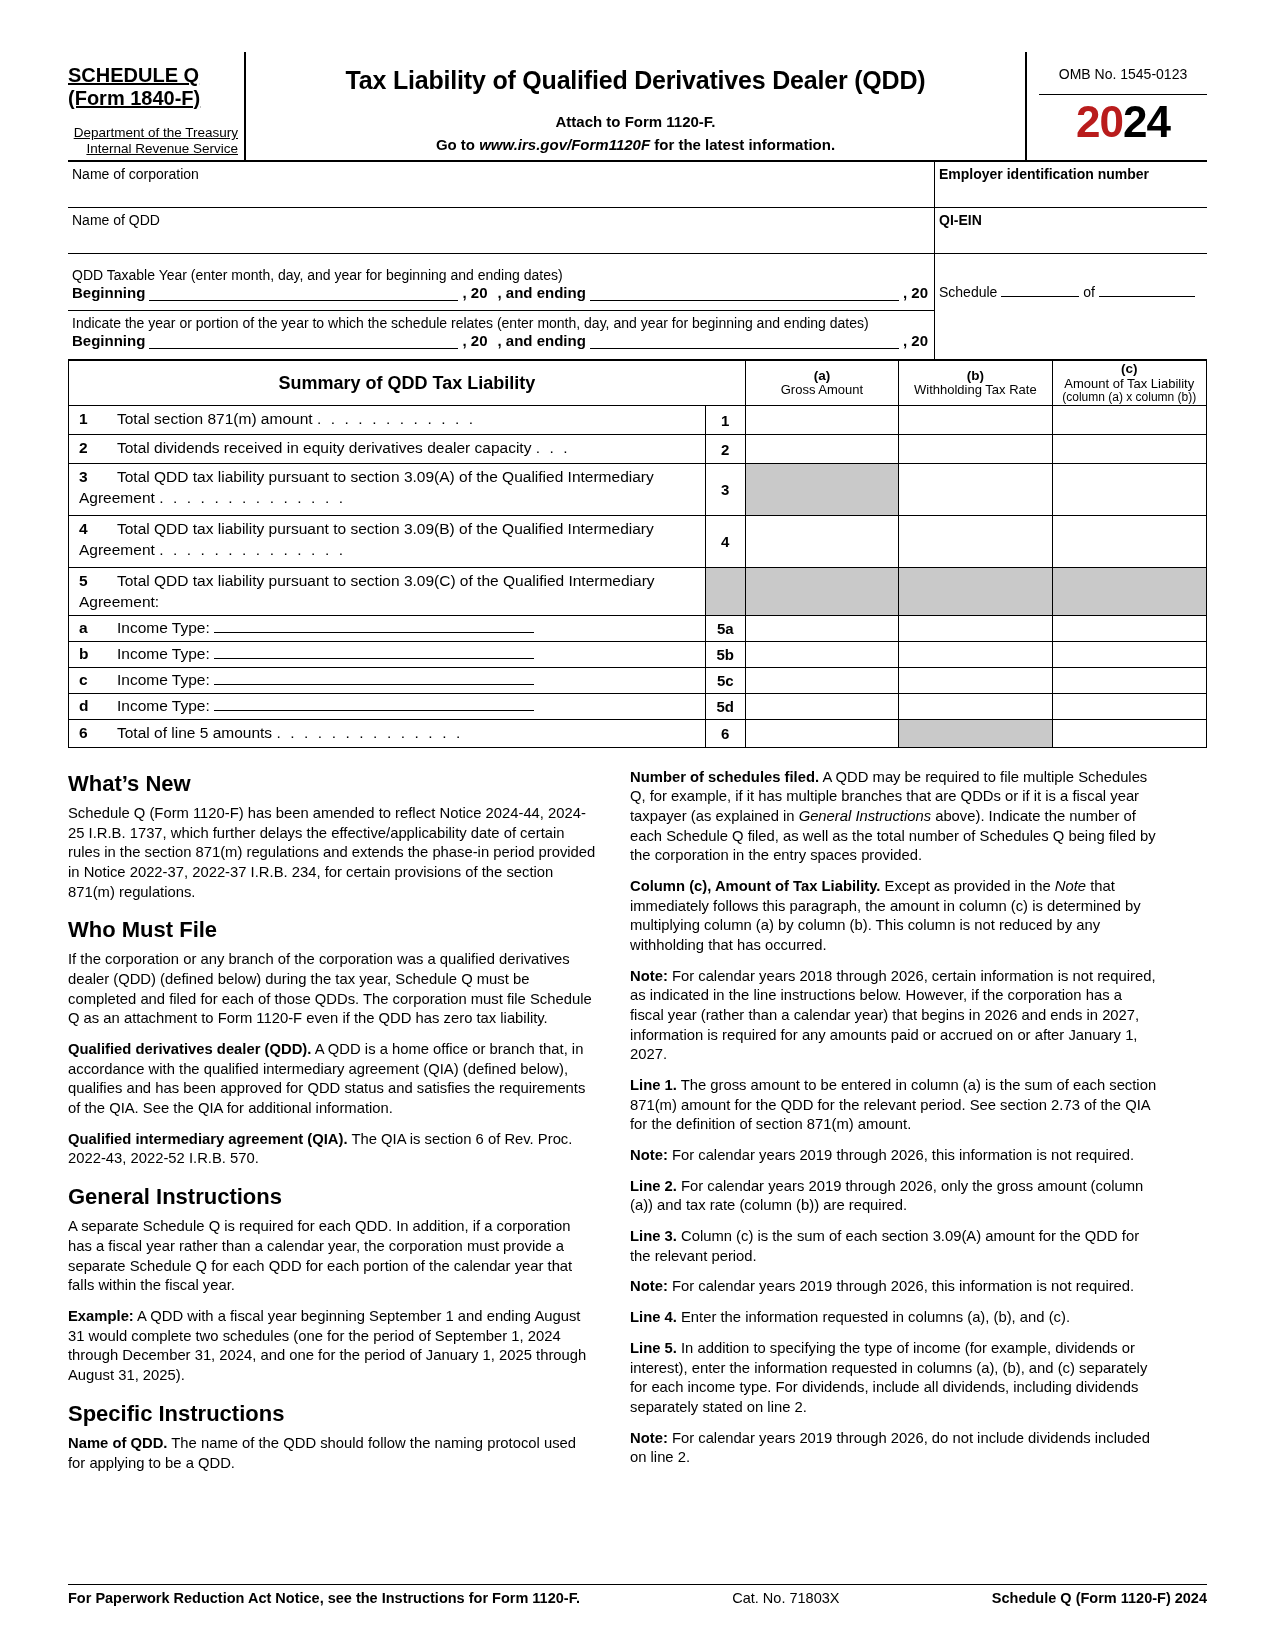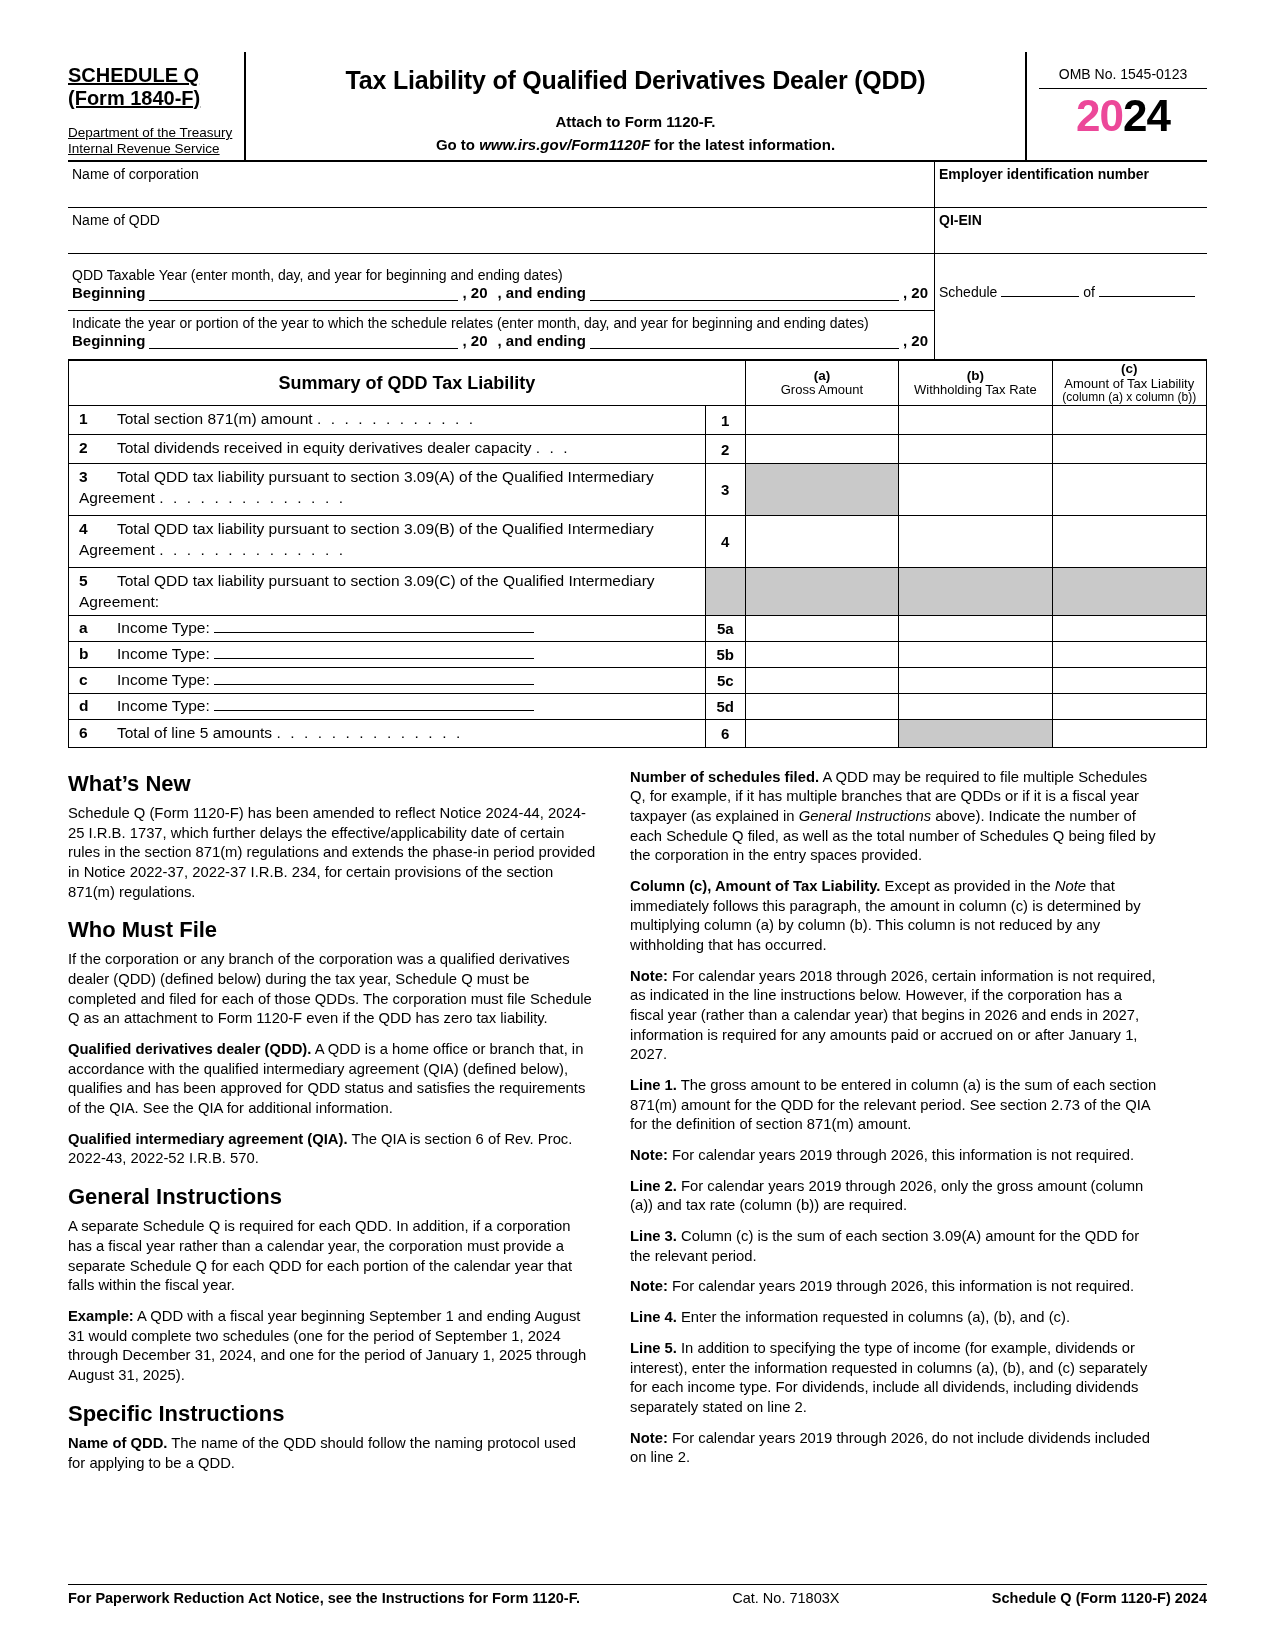--- a/index.html
+++ b/index.html
@@ -26,40 +26,40 @@
   }
   .hdr-left {
     width: 178px;
     border-right: 2.5px solid #000;
     padding-right: 6px;
     padding-top: 12px;
     text-decoration: underline;
   }
   .sched-q { font-size: 20px; font-weight: bold; line-height: 1.15; }
   .form-no { font-size: 20px; font-weight: bold; line-height: 1.15; }
-  .dept { font-size: 13.5px; line-height: 1.22; margin-top: 15px; }
+  .dept { font-size: 13.5px; line-height: 1.22; margin-top: 15px; text-align: right; }
   .hdr-mid {
     flex: 1;
     text-align: center;
     padding-top: 14px;
   }
   .title { font-size: 25px; font-weight: bold; letter-spacing: -0.2px; }
   .attach { font-size: 15px; font-weight: bold; margin-top: 18px; }
   .goto { font-size: 15px; font-weight: bold; margin-top: 6px; }
   .goto i { font-style: italic; }
   .hdr-right {
     width: 182px;
     border-left: 2.5px solid #000;
     padding-left: 12px;
     padding-top: 14px;
     text-align: center;
   }
-  .omb { font-size: 14px; padding-bottom: 6px; border-bottom: 1px solid #000; }
+  .omb { font-size: 14px; padding-bottom: 12px; border-bottom: 1px solid #000; }
   .year { font-size: 44px; font-weight: bold; letter-spacing: -1px; line-height: 1; margin-top: 5px; }
-  .year .dim { color: #ec4899; }
+  .year .dim { color: #b91c1c; }
 
   
   .idblock { border-bottom: 1px solid #000; }
   .idrow { display: flex; }
   .idcell {
     padding: 4px 6px 0 4px;
     font-size: 14px;
     position: relative;
   }
   .lbl-s { font-size: 14px; }

